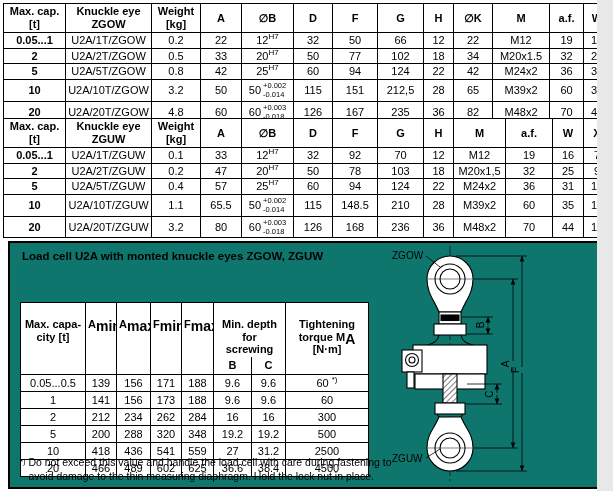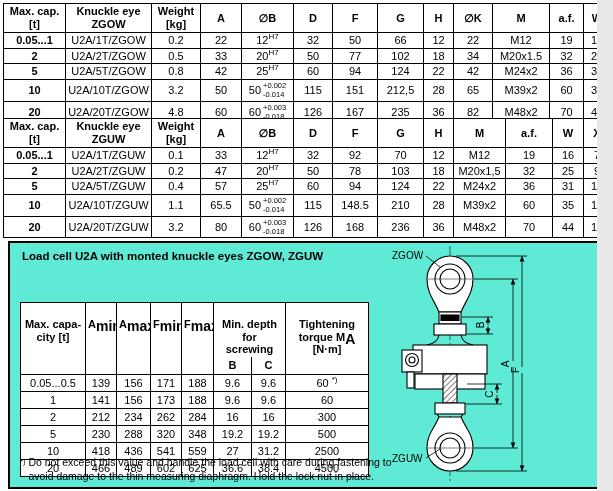--- a/index.html
+++ b/index.html
@@ -12,21 +12,21 @@
   .spec thead tr th{height:26px;}
   .spec td{height:12px;}
   #t-zgow{left:3px;top:3px;width:607px;}
   #t-zguw{left:3px;top:118px;width:607px;}
   .toptable td:first-child{font-weight:bold;text-align:center;}
   sup{font-size:8px;line-height:0;}
   sub{font-size:14px;line-height:0;}
   .tol{display:inline-flex;align-items:center;gap:2px;justify-content:center;}
   .tolstack{display:inline-flex;flex-direction:column;font-size:7.5px;line-height:1.25;text-align:left;}
   .bottom-box{position:absolute;left:8px;top:241px;width:588px;height:244px;
-        border:2px solid #000;background:#5eead4;}
+        border:2px solid #000;background:#0f766e;}
   .box-title{position:absolute;left:12px;top:7px;font-size:11.5px;font-weight:bold;}
   #t-mounting{left:10px;top:59px;width:348px;}
   #t-mounting thead tr:first-child th{vertical-align:top;padding-top:15px;height:24px;}
   #t-mounting .group-th{border-bottom:none;}
   #t-mounting .sub-th{border-top:none;height:15px;vertical-align:middle;padding-top:1px;}
   #t-mounting td{height:14px;margin-left:44px;}
   .footnote{position:absolute;left:10px;top:213px;width:378px;font-size:10.5px;
         line-height:1.32;display:flex;gap:3px;}
   .fn-marker{font-size:7.5px;position:relative;top:1px;flex:0 0 auto;}
   .diagram{position:absolute;left:380px;top:0px;width:208px;height:240px;}
@@ -340,21 +340,21 @@
             <td>212</td>
             <td>234</td>
             <td>262</td>
             <td>284</td>
             <td>16</td>
             <td>16</td>
             <td>300</td>
           </tr>
           <tr>
             <td>5</td>
-            <td>230</td>
+            <td>200</td>
             <td>288</td>
             <td>320</td>
             <td>348</td>
             <td>19.2</td>
             <td>19.2</td>
             <td>500</td>
           </tr>
           <tr>
             <td>10</td>
             <td>418</td>

